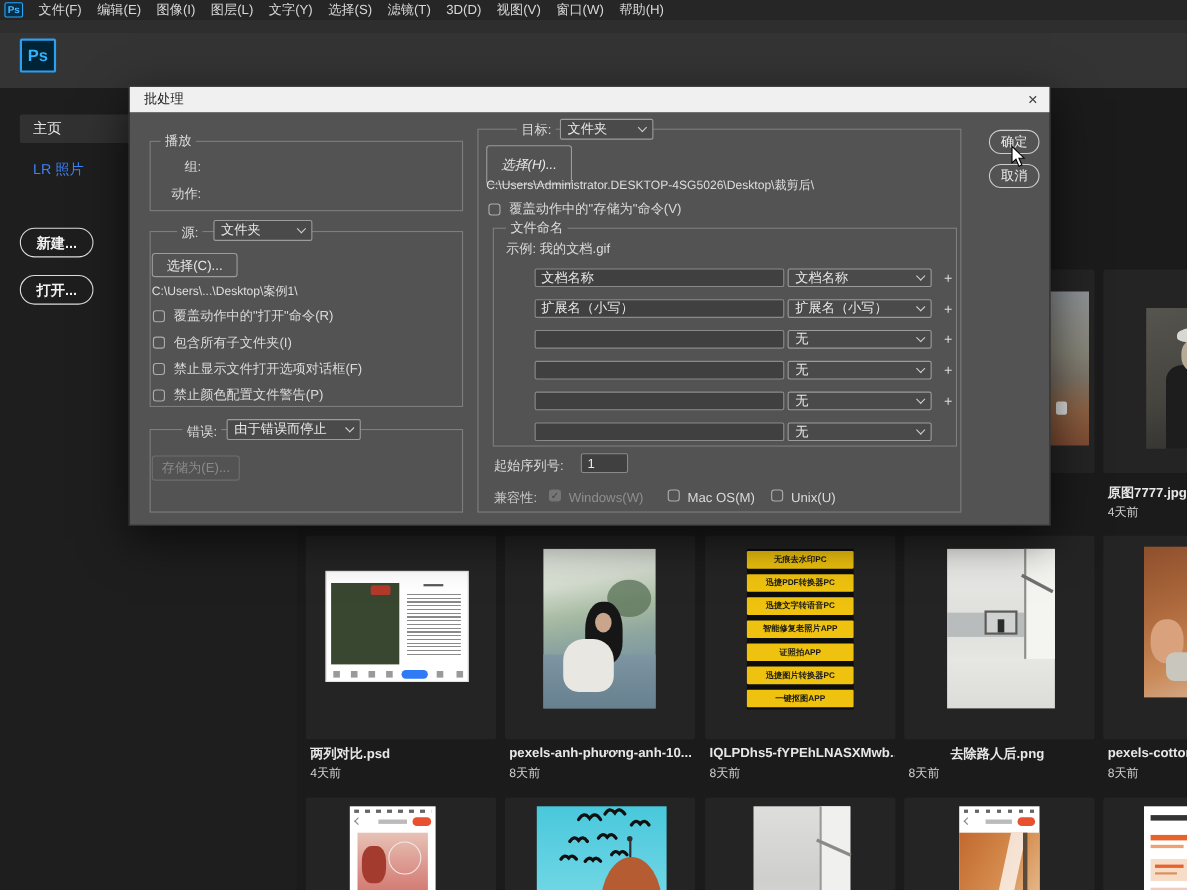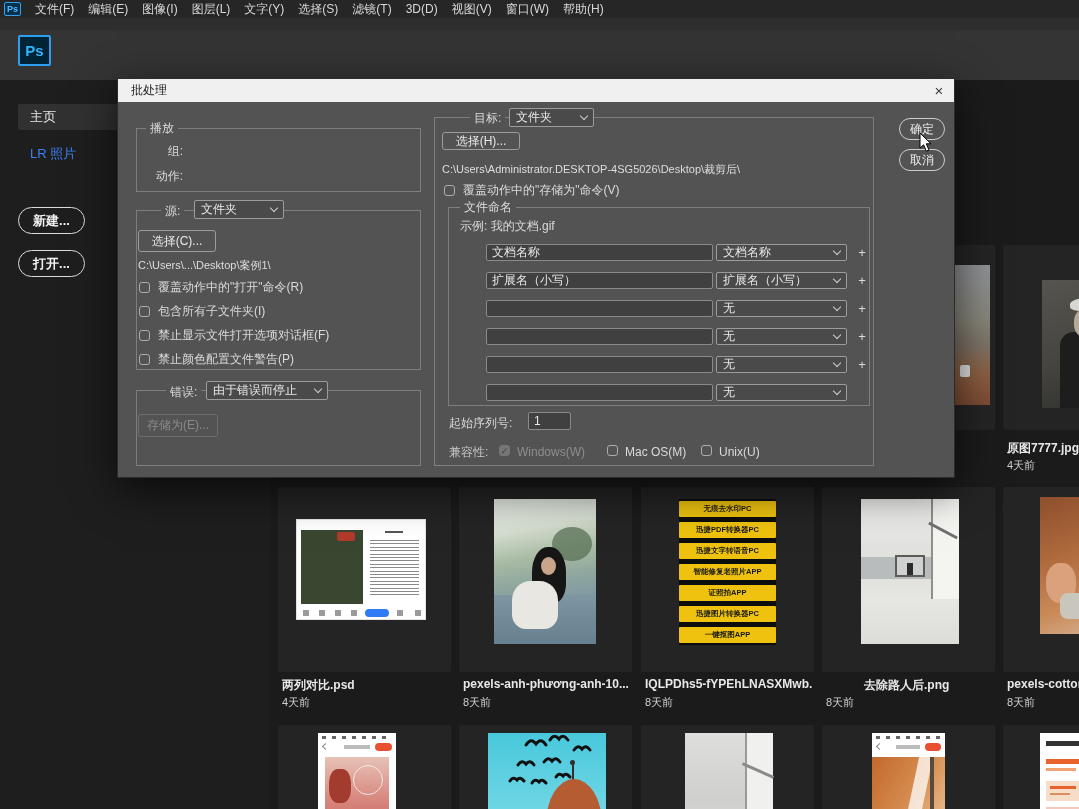--- a/index.html
+++ b/index.html
@@ -264,21 +264,21 @@
       <span class="chev"></span>
     </div>
     <div class="abs btn disabled" style="left:20px;top:335px;width:80px;height:23px;">存储为(E)...</div>
 
     <div class="abs fs" style="left:316px;top:38px;width:440px;height:349px;"></div>
     <div class="abs lbl legend" style="left:352px;top:30px;">目标:</div>
     <div class="abs dd" style="left:391px;top:29px;width:85px;height:19px;">
       <span>文件夹</span>
       <span class="chev"></span>
     </div>
-    <div class="abs btn" style="left:324px;top:53px;width:78px;height:18px;">选择(H)...</div>
+    <div class="abs btn" style="left:324px;top:53px;width:78px;height:36px;font-style:italic;">选择(H)...</div>
     <div class="abs pathtxt" style="left:324px;top:84px;">C:\Users\Administrator.DESKTOP-4SG5026\Desktop\裁剪后\</div>
     <div class="abs cb" style="left:326px;top:106px;"></div>
     <div class="abs lbl" style="left:345px;top:102px;">覆盖动作中的"存储为"命令(V)</div>
 
     <div class="abs fs" style="left:330px;top:128px;width:422px;height:199px;"></div>
     <div class="abs legend" style="left:342px;top:121px;">文件命名</div>
     <div class="abs lbl" style="left:342px;top:138px;">示例: 我的文档.gif</div>
 
     <input class="abs ti" style="left: 368px; top: 165px; width: 227px; height: 17px;" value="文档名称">
     <div class="abs dd" style="left:598px;top:165px;width:131px;height:17px;">

